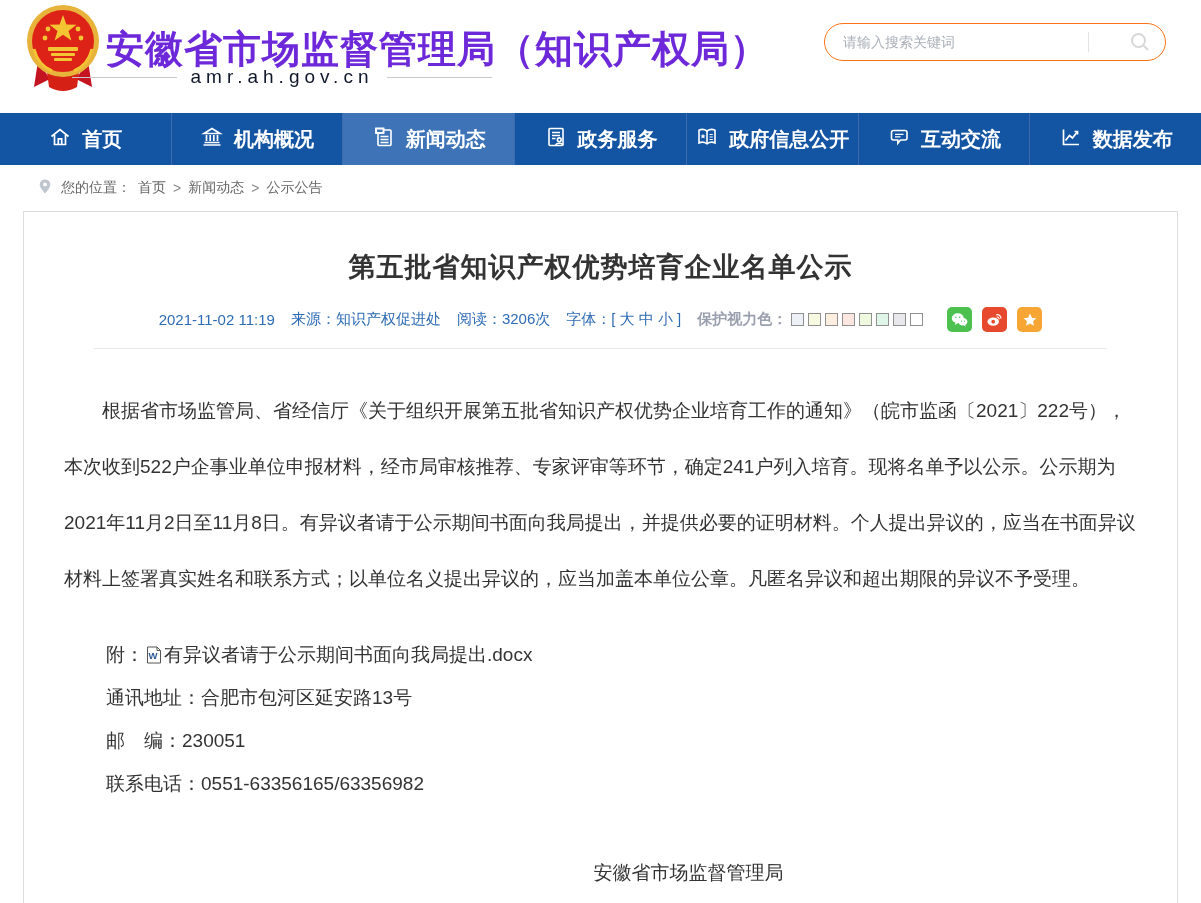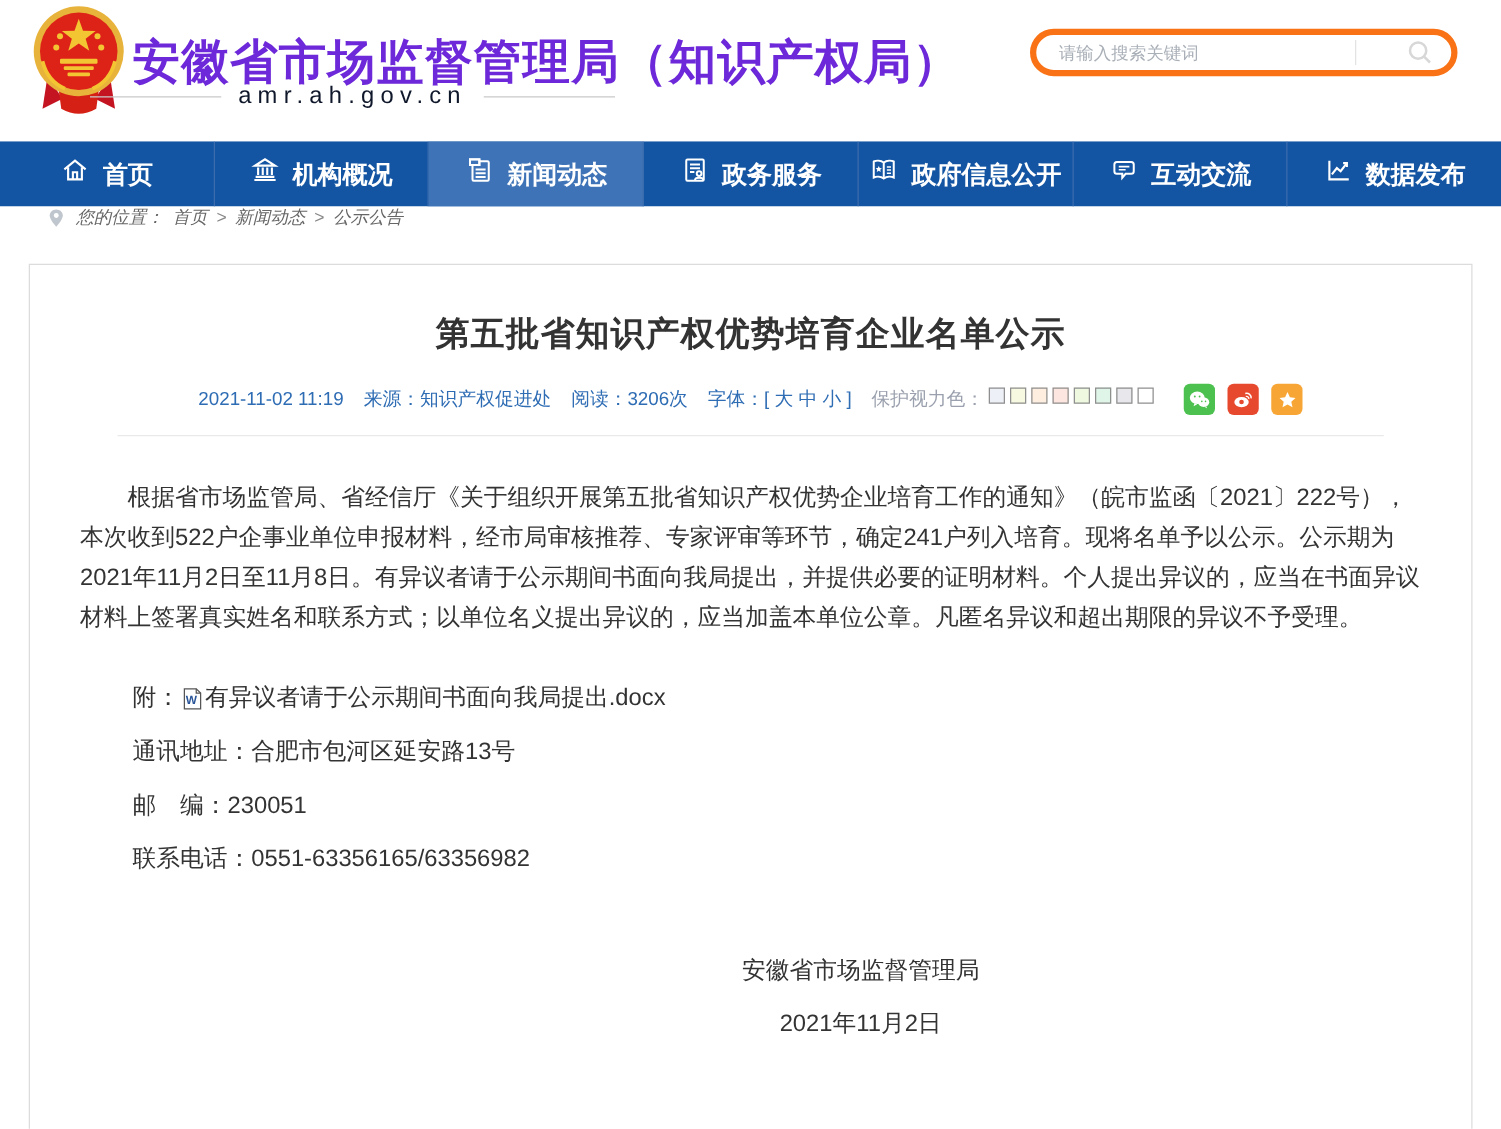--- a/index.html
+++ b/index.html
@@ -9,61 +9,61 @@
   
   .header { position:relative; height:113px; background:#fff; }
   .emblem { position:absolute; left:24px; top:3px; width:78px; height:90px; }
   .site-title { position:absolute; left:106px; top:10px; font-size:38px; font-weight:bold;
     color:#6d28d9; letter-spacing:1px; white-space:nowrap;margin-top:14px; }
   .domain-row { position:absolute; left:72px; top:66px; width:420px; display:flex;
     align-items:center; gap:14px; }
   .domain-row .hline { flex:1; height:1px; background:#c9c9c9; }
   .domain-text { font-size:19px; color:#0f172a; letter-spacing:5px; }
   .search-box { position:absolute; right:35px; top:23px; width:342px; height:38px;
-    border:5px solid #f97316; border-radius:19px; display:flex; align-items:center;
+    border:1px solid #f97316; border-radius:19px; display:flex; align-items:center;
     padding:0 12px 0 18px; background:#fff;gap:28px; }
   .search-box input { flex:1; border:none; outline:none; font-size:14px; color:#333; }
   .search-box input::placeholder { color:#aab0b8; }
   .search-divider { width:1px; height:20px; background:#e3e3e3; margin:0 10px; }
   .search-btn { width:26px; height:26px; display:flex; align-items:center; justify-content:center; cursor:pointer; }
 
   
   .nav { display:flex; height:52px; background:#1355a2; }
   .nav-item { flex:1; display:flex; align-items:center; justify-content:center; gap:10px;
     color:#fff; font-size:20px; font-weight:bold; border-right:1px solid #3c6cae; cursor:pointer; }
   .nav-item:last-child { border-right:none;font-family:Liberation Serif, serif; }
   .nav-item.active { background:#3e74b7; }
   .nav-item svg { flex:0 0 auto; }
 
   
-  .breadcrumb { height:46px; display:flex; align-items:flex-start; padding-left:36px;
-    font-size:14px; color:#666; gap:7px;font-style:italic; }
+  .breadcrumb { height:46px; display:flex; align-items:center; padding-left:36px;
+    font-size:14px; color:#666; gap:7px; }
   .breadcrumb a { color:#666; text-decoration:none; cursor:pointer; }
   .crumb-sep { color:#888; }
 
   
   .content-box { margin:0 23px; border:1px solid #dcdcdc; background:#fff;
     min-height:740px; padding:0 40px 40px; }
   .article-title { margin-top:37px; text-align:center; font-size:27px; font-weight:bold;
     color:#333; letter-spacing:1px; }
   .meta-row { margin-top:22px; display:flex; justify-content:center; align-items:center;
     gap:16px; font-size:15px; color:#2e6cb4; white-space:nowrap; }
   .meta-item { color:#2e6cb4; }
   .font-sizes { cursor:pointer;text-align:center; }
   .eye-label { color:#9aa0ad; }
-  .eye-group { display:flex; gap:4px; }
+  .eye-group { display:flex; align-items:center; gap:4px;font-weight:bold; }
   .swatches { display:flex; gap:4px; }
   .swatch { width:13px; height:13px; border:1px solid #8f8f8f; cursor:pointer; }
   .share-icons { display:flex; gap:10px; margin-left:8px; }
   .share-btn { width:25px; height:25px; border-radius:5px; display:flex; align-items:center;
     justify-content:center; cursor:pointer; color:#fff; }
   .meta-divider { height:1px; background:#e9e9e9; margin:16px 30px 0; }
 
   
-  .article-body { margin-top:34px; font-size:19px; color:#333; line-height:32px;
+  .article-body { margin-top:34px; font-size:19px; color:#333; line-height:56px;
     text-indent:2em; }
   .attach-block { margin:26px 0 0 42px; font-size:19px; color:#333; line-height:43px; }
   .attach-line { display:flex; align-items:center; }
   .doc-icon { display:inline-flex; margin:0 2px; }
   .attach-filename { cursor:pointer; }
   .signature { margin-top:46px; text-align:center; transform:translateX(88px);
     font-size:19px; color:#333; line-height:43px; }
 </style>
 </head>
 <body>

